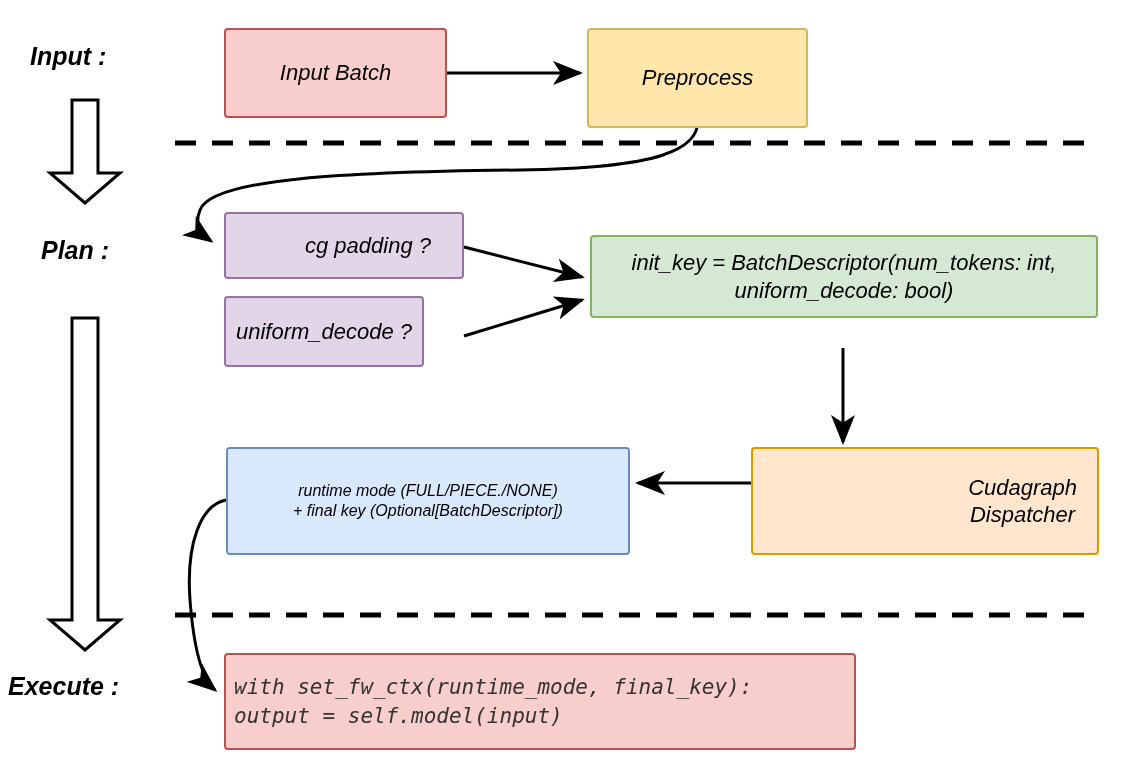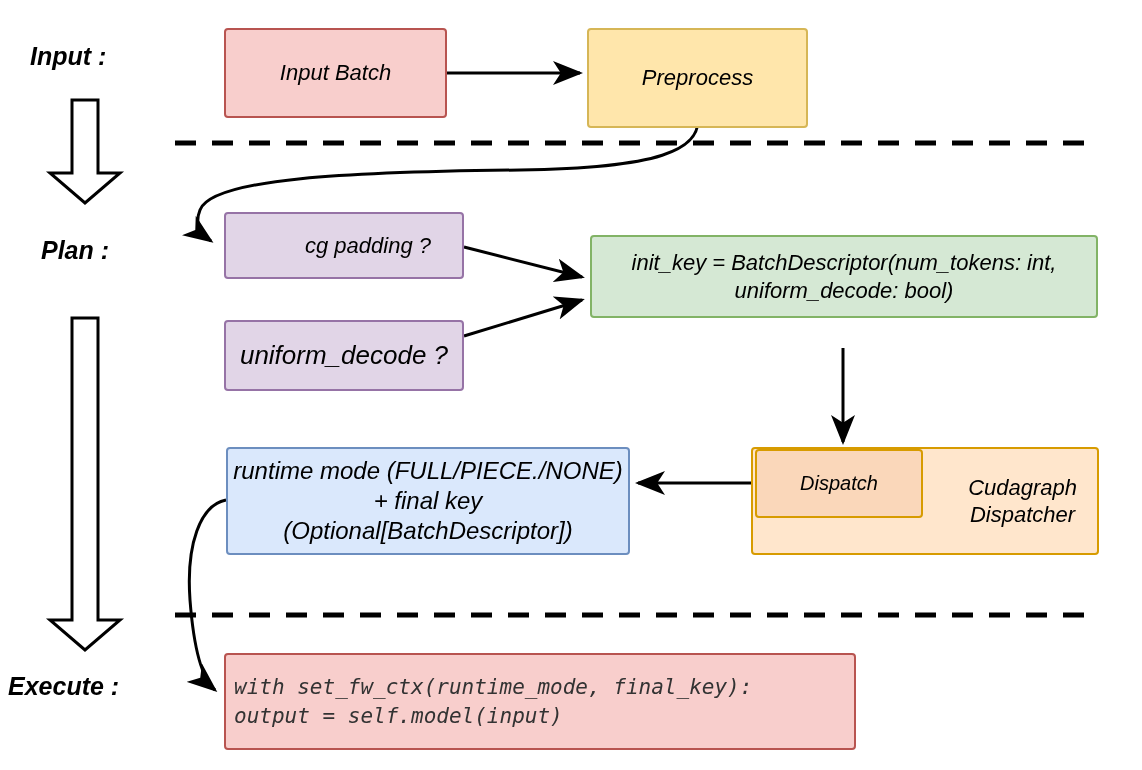--- a/index.html
+++ b/index.html
@@ -44,24 +44,23 @@
     background:#ffe6ab;border:2px solid #d6b656;
     font-size:22px;
   }
   .n-cg-padding{
     left:224px;top:212px;width:240px;height:67px;
     background:#e1d5e7;border:2px solid #9673a6;
     font-size:22px;
     padding-left:48px;
   }
   .n-uniform-decode{
-    left:224px;top:296px;width:240px;height:71px;
+    left:224px;top:296px;width:200px;height:71px;
     background:#e1d5e7;border:2px solid #9673a6;
-    font-size:26px;
-    margin-top:24px;
+    font-size:22px;
   }
   .n-init-key{
     left:590px;top:235px;width:508px;height:83px;
     background:#d5e8d4;border:2px solid #82b366;
     font-size:22px;
   }
   .n-cudagraph-dispatcher{
     left:751px;top:447px;width:348px;height:108px;
     background:#ffe6cc;border:2px solid #d79b00;
     justify-content:flex-end;
@@ -69,21 +68,21 @@
     font-size:22px;
   }
   .n-dispatch{
     left:755px;top:449px;width:168px;height:69px;
     background:#fad7ba;border:2px solid #d79b00;
     font-size:20px;
   }
   .n-runtime-mode{
     left:226px;top:447px;width:404px;height:108px;
     background:#dae8fc;border:2px solid #6c8ebf;
-    font-size:24px;
+    font-size:16px;
   }
   .n-code{
     left:224px;top:653px;width:632px;height:97px;
     background:#f8cecc;border:2px solid #b85450;
     justify-content:flex-start;
     padding-left:8px;
     font-family:"DejaVu Sans Mono","Liberation Mono",monospace;
     font-size:21px;
     line-height:1.35;
     text-align:left;
@@ -146,23 +145,20 @@
   <div class="node n-init-key">
     <span class="node-text">init_key = BatchDescriptor(num_tokens: int,
 uniform_decode: bool)</span>
   </div>
 
   <div class="node n-cudagraph-dispatcher">
     <span class="node-text">Cudagraph
 Dispatcher</span>
   </div>
 
-  <div class="node n-dispatch">
-    <span class="node-text">Dispatch</span>
-  </div>
 
   <div class="node n-runtime-mode">
     <span class="node-text">runtime mode (FULL/PIECE./NONE)
 + final key (Optional[BatchDescriptor])</span>
   </div>
 
   <div class="node n-code">
     <span class="node-text">with set_fw_ctx(runtime_mode, final_key):
     output = self.model(input)</span>
   </div>

